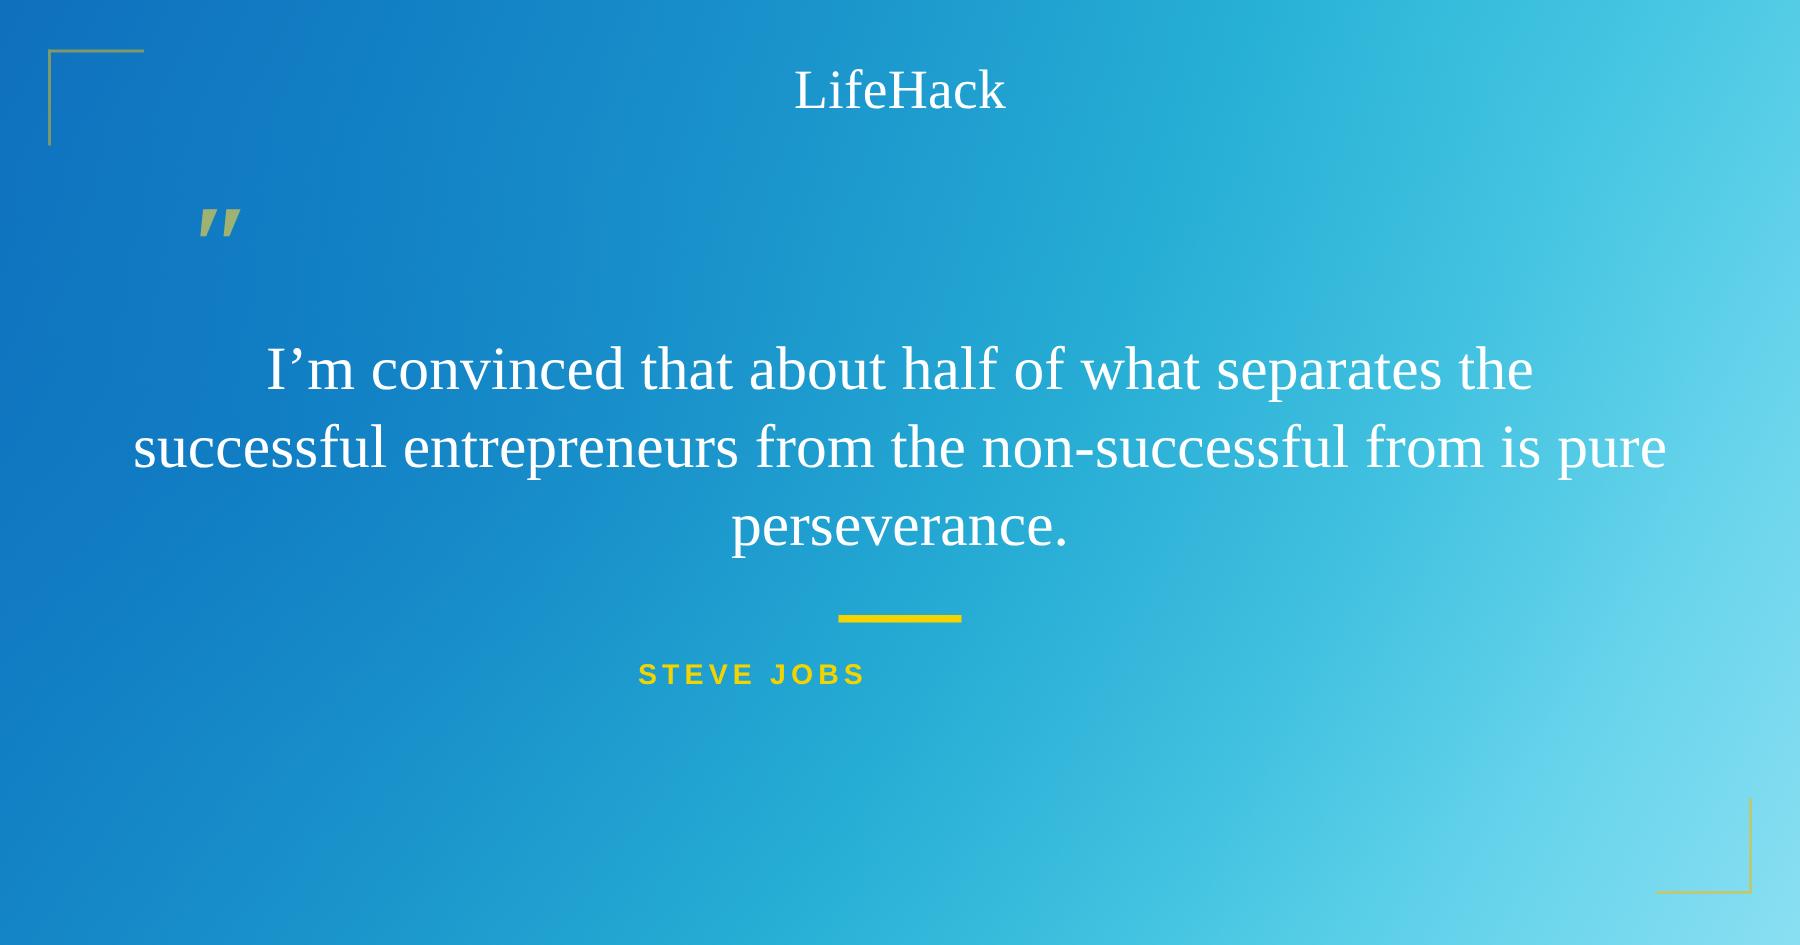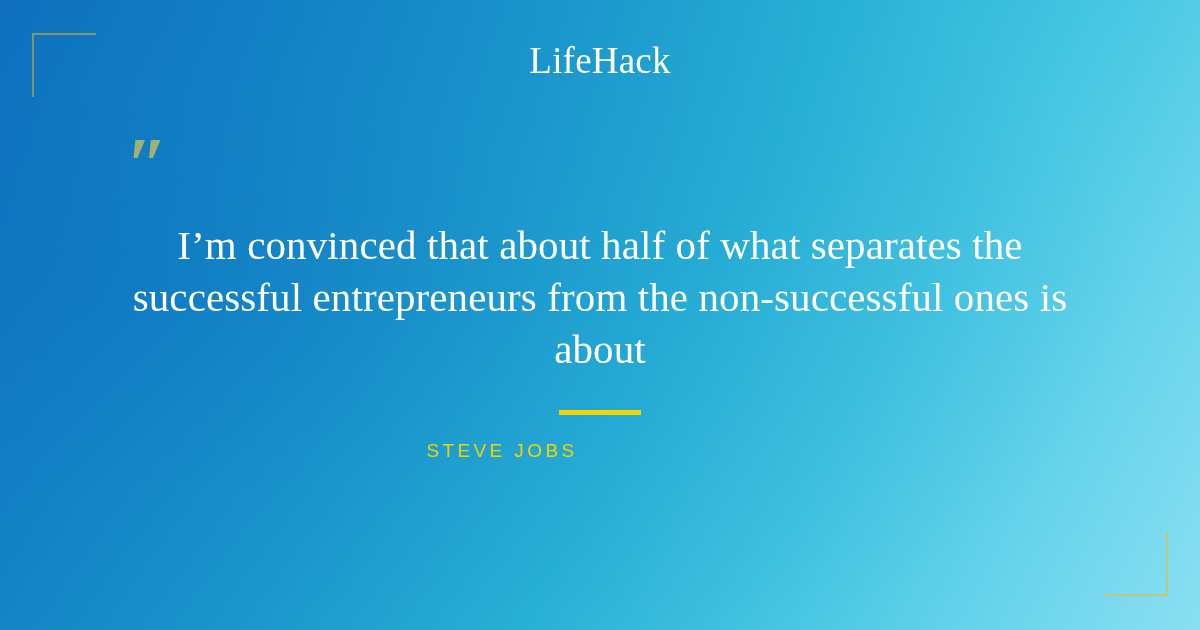--- a/index.html
+++ b/index.html
@@ -125,42 +125,43 @@
 
   .attribution {
     position: absolute;
     top: 439px;
     left: 0;
     width: 1004px;
     text-align: center;
     font-family: "Liberation Sans", sans-serif;
     font-size: 19px;
     line-height: 24px;
-    font-weight: 400;
+    font-weight: 700;
     letter-spacing: 3.4px;
     color: #f3d400;
   }
 </style>
 </head>
 <body>
 
 <div class="card">
 
   <div class="corner corner-tl"></div>
   <div class="corner corner-br"></div>
 
   <div class="logo">LifeHack</div>
 
   <div class="content">
 
     <div class="quote-mark">″</div>
 
     <div class="quote-text">
       <div>I’m convinced that about half of what separates the</div>
-      <div>successful entrepreneurs from the non-successful ones is about</div>
+      <div>successful entrepreneurs from the non-successful from is pure</div>
+      <div>perseverance.</div>
     </div>
 
     <div class="divider"></div>
 
     <div class="attribution">STEVE JOBS</div>
 
   </div>
 </div>
 
 </body></html>

